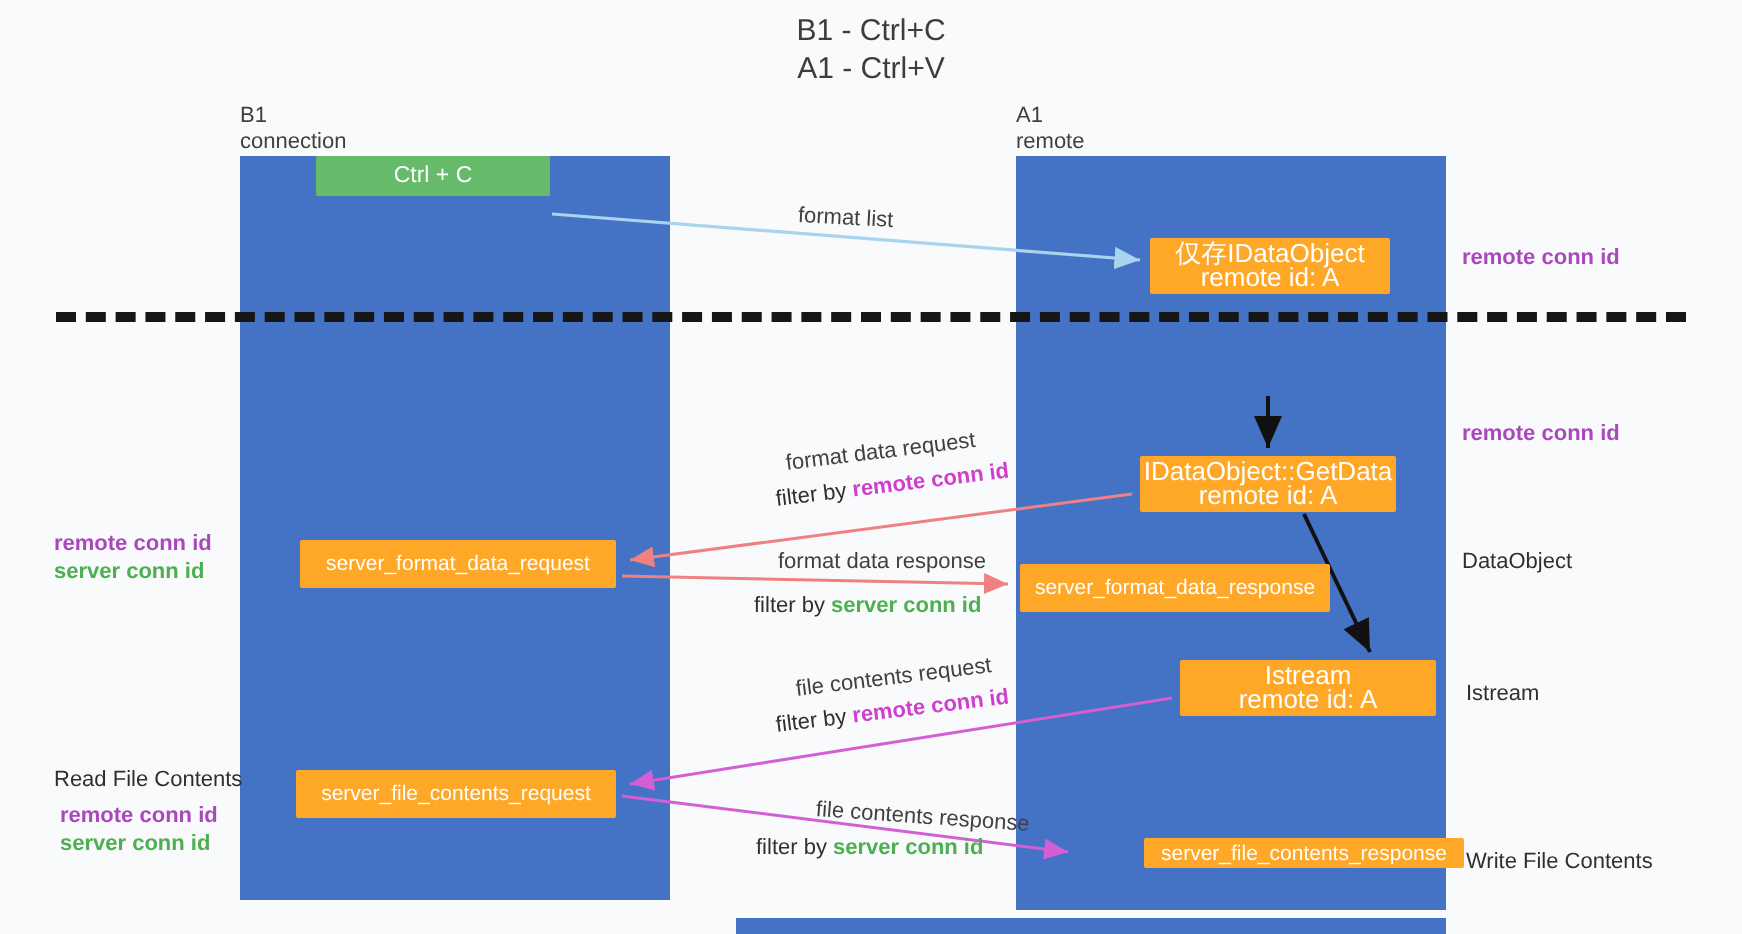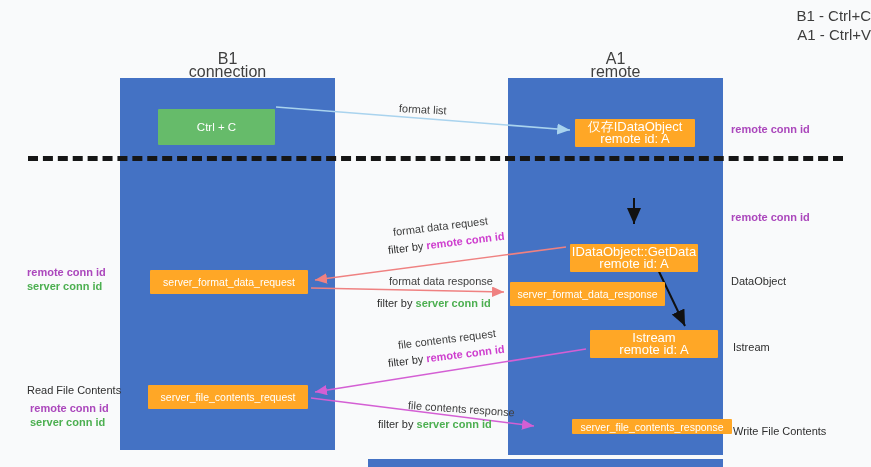--- a/index.html
+++ b/index.html
@@ -6,26 +6,26 @@
   body{
     width:871px;height:467px;
     background:#f9fafb;
     font-family:"Liberation Sans","DejaVu Sans",sans-serif;
     overflow:hidden;
   }
   .stage{position:relative;width:871px;height:467px;}
 
   .title{
     position:absolute;left:0;top:6px;width:871px;
-    text-align:right;color:#3d3d3d;font-size:15px;line-height:19px;
+    text-align:center;color:#3d3d3d;font-size:15px;line-height:19px;
     z-index:4;
   }
   .lane-header{
-    position:absolute;text-align:center;color:#3f3f3f;
-    font-size:16px;line-height:13px;z-index:4;
+    position:absolute;color:#3f3f3f;
+    font-size:11px;line-height:13px;z-index:4;
   }
   .lane{
     position:absolute;background:#4472C4;z-index:1;
   }
   .bottom-strip{
     position:absolute;left:368px;top:459px;width:355px;height:8px;
     background:#4472C4;z-index:1;
   }
   .divider{
     position:absolute;left:28px;top:156px;width:815px;height:0;
@@ -94,31 +94,31 @@
     </defs>
     <path d="M276,107 L570,130" stroke="#A9D3EE" stroke-width="1.6" fill="none" marker-end="url(#mblue)"></path>
     <path d="M634,198 L634,224" stroke="#111111" stroke-width="2" fill="none" marker-end="url(#mblack)"></path>
     <path d="M566,247 L315,280" stroke="#EF8181" stroke-width="1.5" fill="none" marker-end="url(#msalmon)"></path>
     <path d="M311,288 L504,292" stroke="#EF8181" stroke-width="1.5" fill="none" marker-end="url(#msalmon)"></path>
     <path d="M652,257 L685,326" stroke="#111111" stroke-width="2" fill="none" marker-end="url(#mblack)"></path>
     <path d="M586,349 L315,392" stroke="#D45FD4" stroke-width="1.5" fill="none" marker-end="url(#mmagenta)"></path>
     <path d="M311,398 L534,426" stroke="#D45FD4" stroke-width="1.5" fill="none" marker-end="url(#mmagenta)"></path>
   </svg>
 
-  <div class="node green" style="left:158px;top:109px;width:117px;height:36px;">
+  <div class="node green" style="left:158px;top:78px;width:117px;height:20px;">
     <span>Ctrl + C</span>
   </div>
 
   <div class="node orange" style="left:575px;top:119px;width:120px;height:28px;">
     <span>仅存IDataObject</span>
     <span>remote id: A</span>
   </div>
 
 
-  <div class="node orange" style="left:570px;top:244px;width:128px;height:28px;">
+  <div class="node orange" style="left:570px;top:228px;width:128px;height:28px;">
     <span>IDataObject::GetData</span>
     <span>remote id: A</span>
   </div>
 
   <div class="node orange single" style="left:510px;top:282px;width:155px;height:24px;">
     <span>server_format_data_response</span>
   </div>
 
   <div class="node orange single" style="left:150px;top:270px;width:158px;height:24px;">
     <span>server_format_data_request</span>

